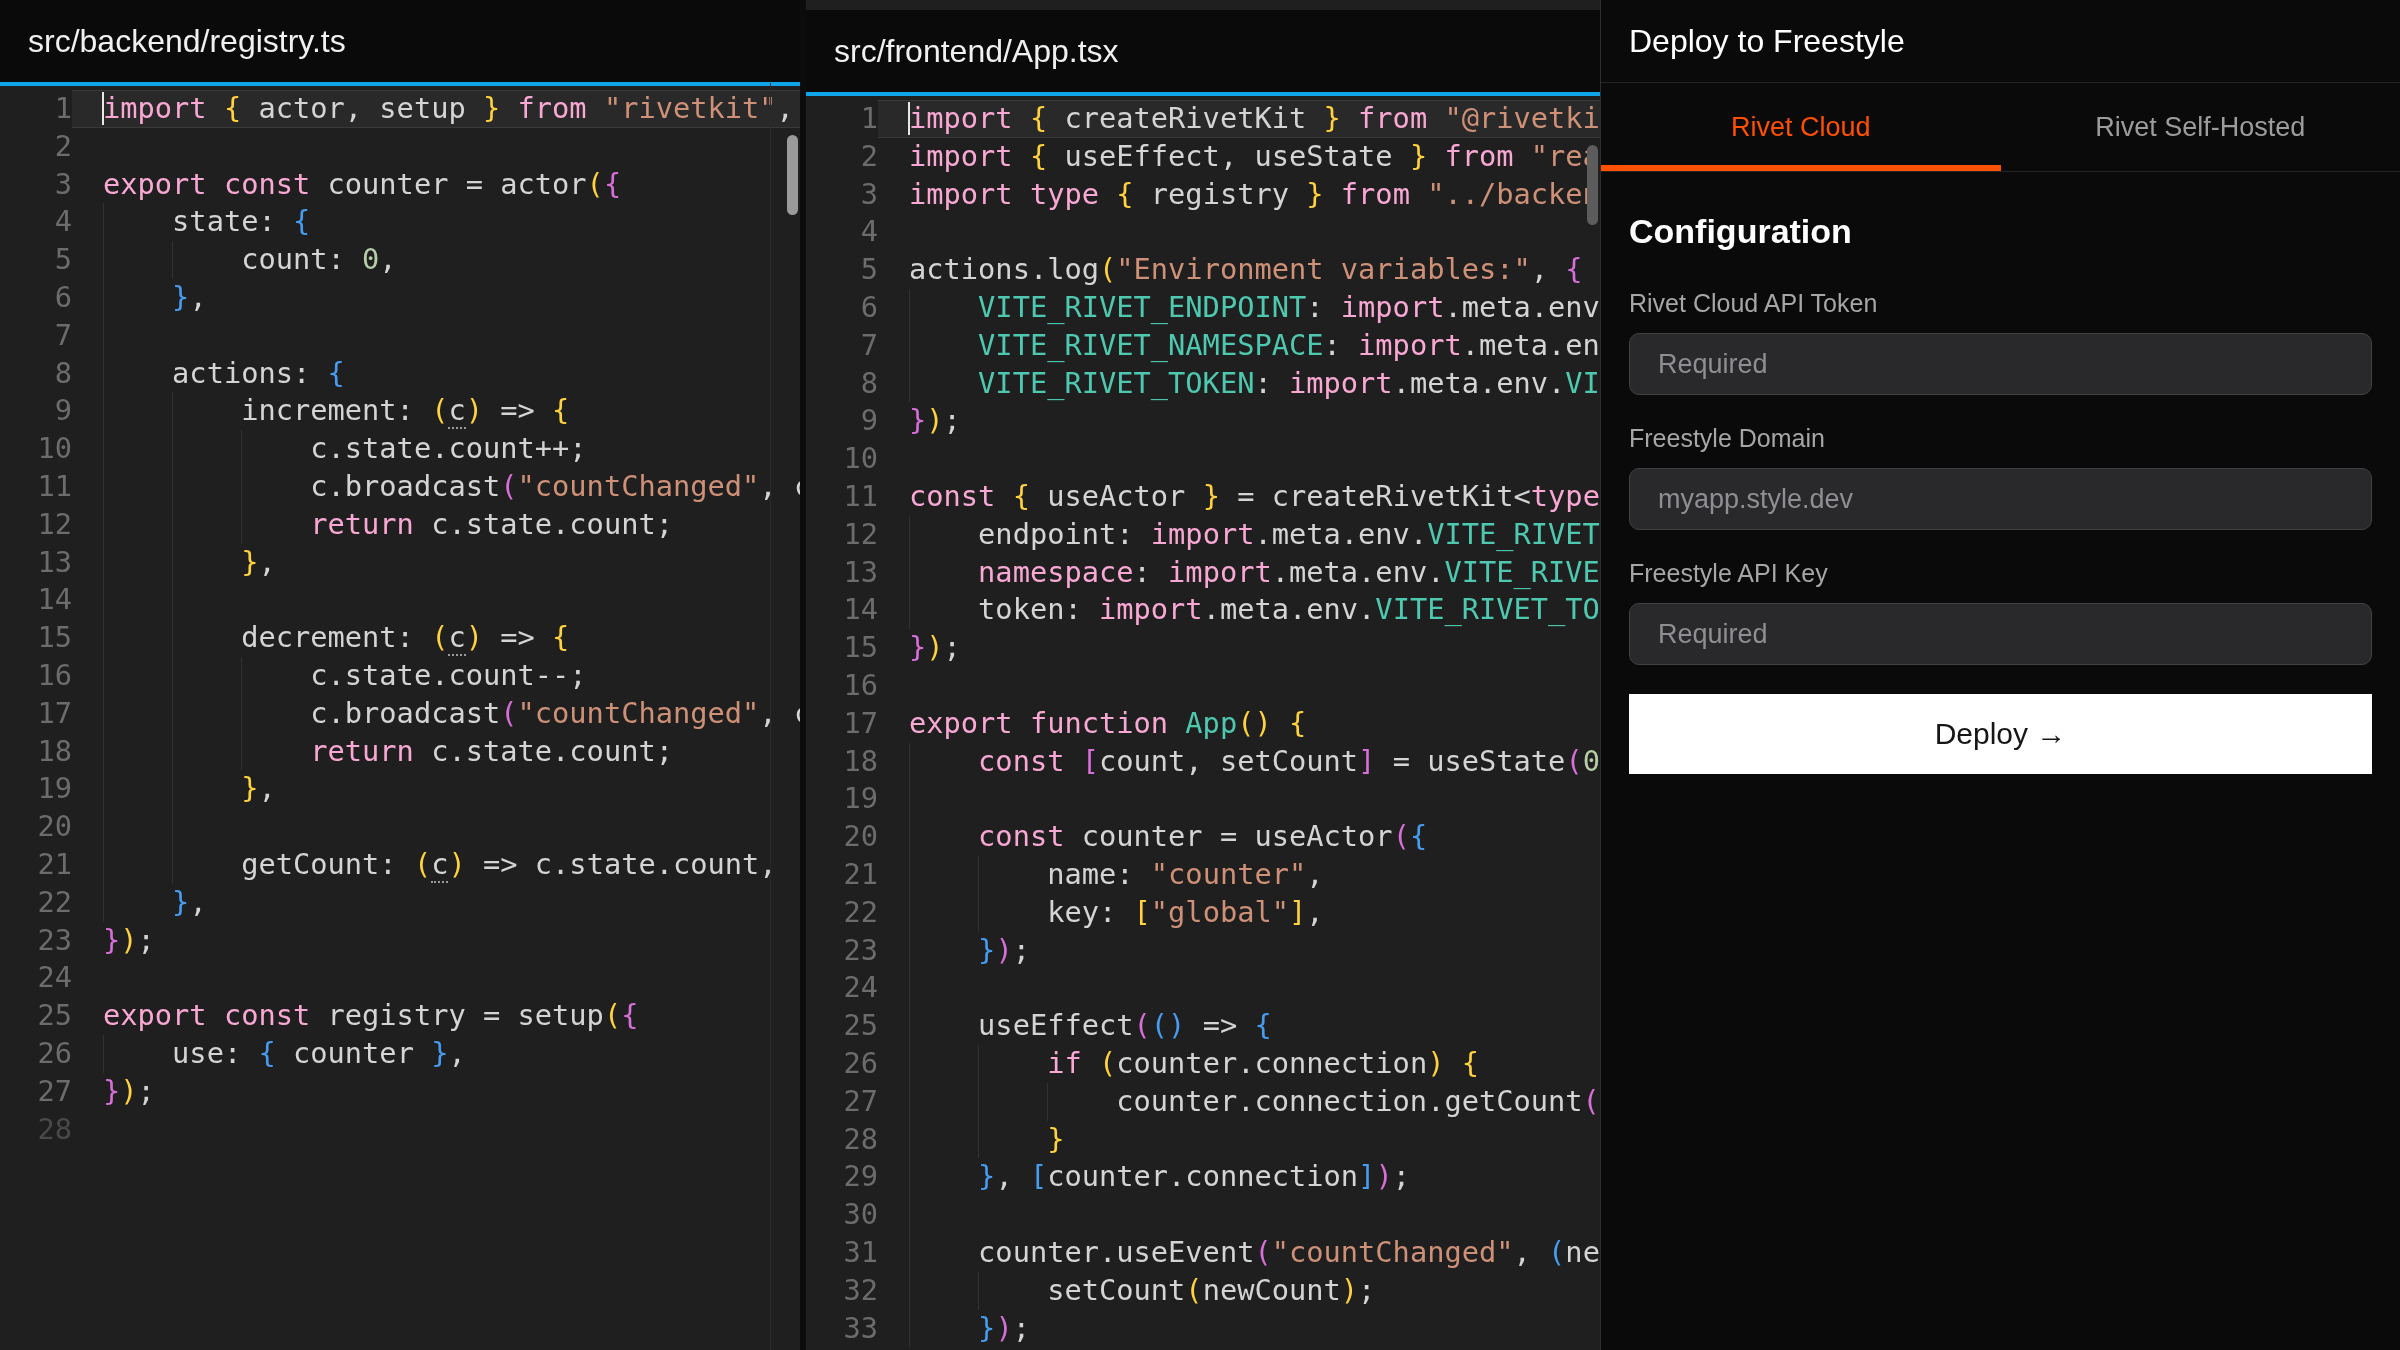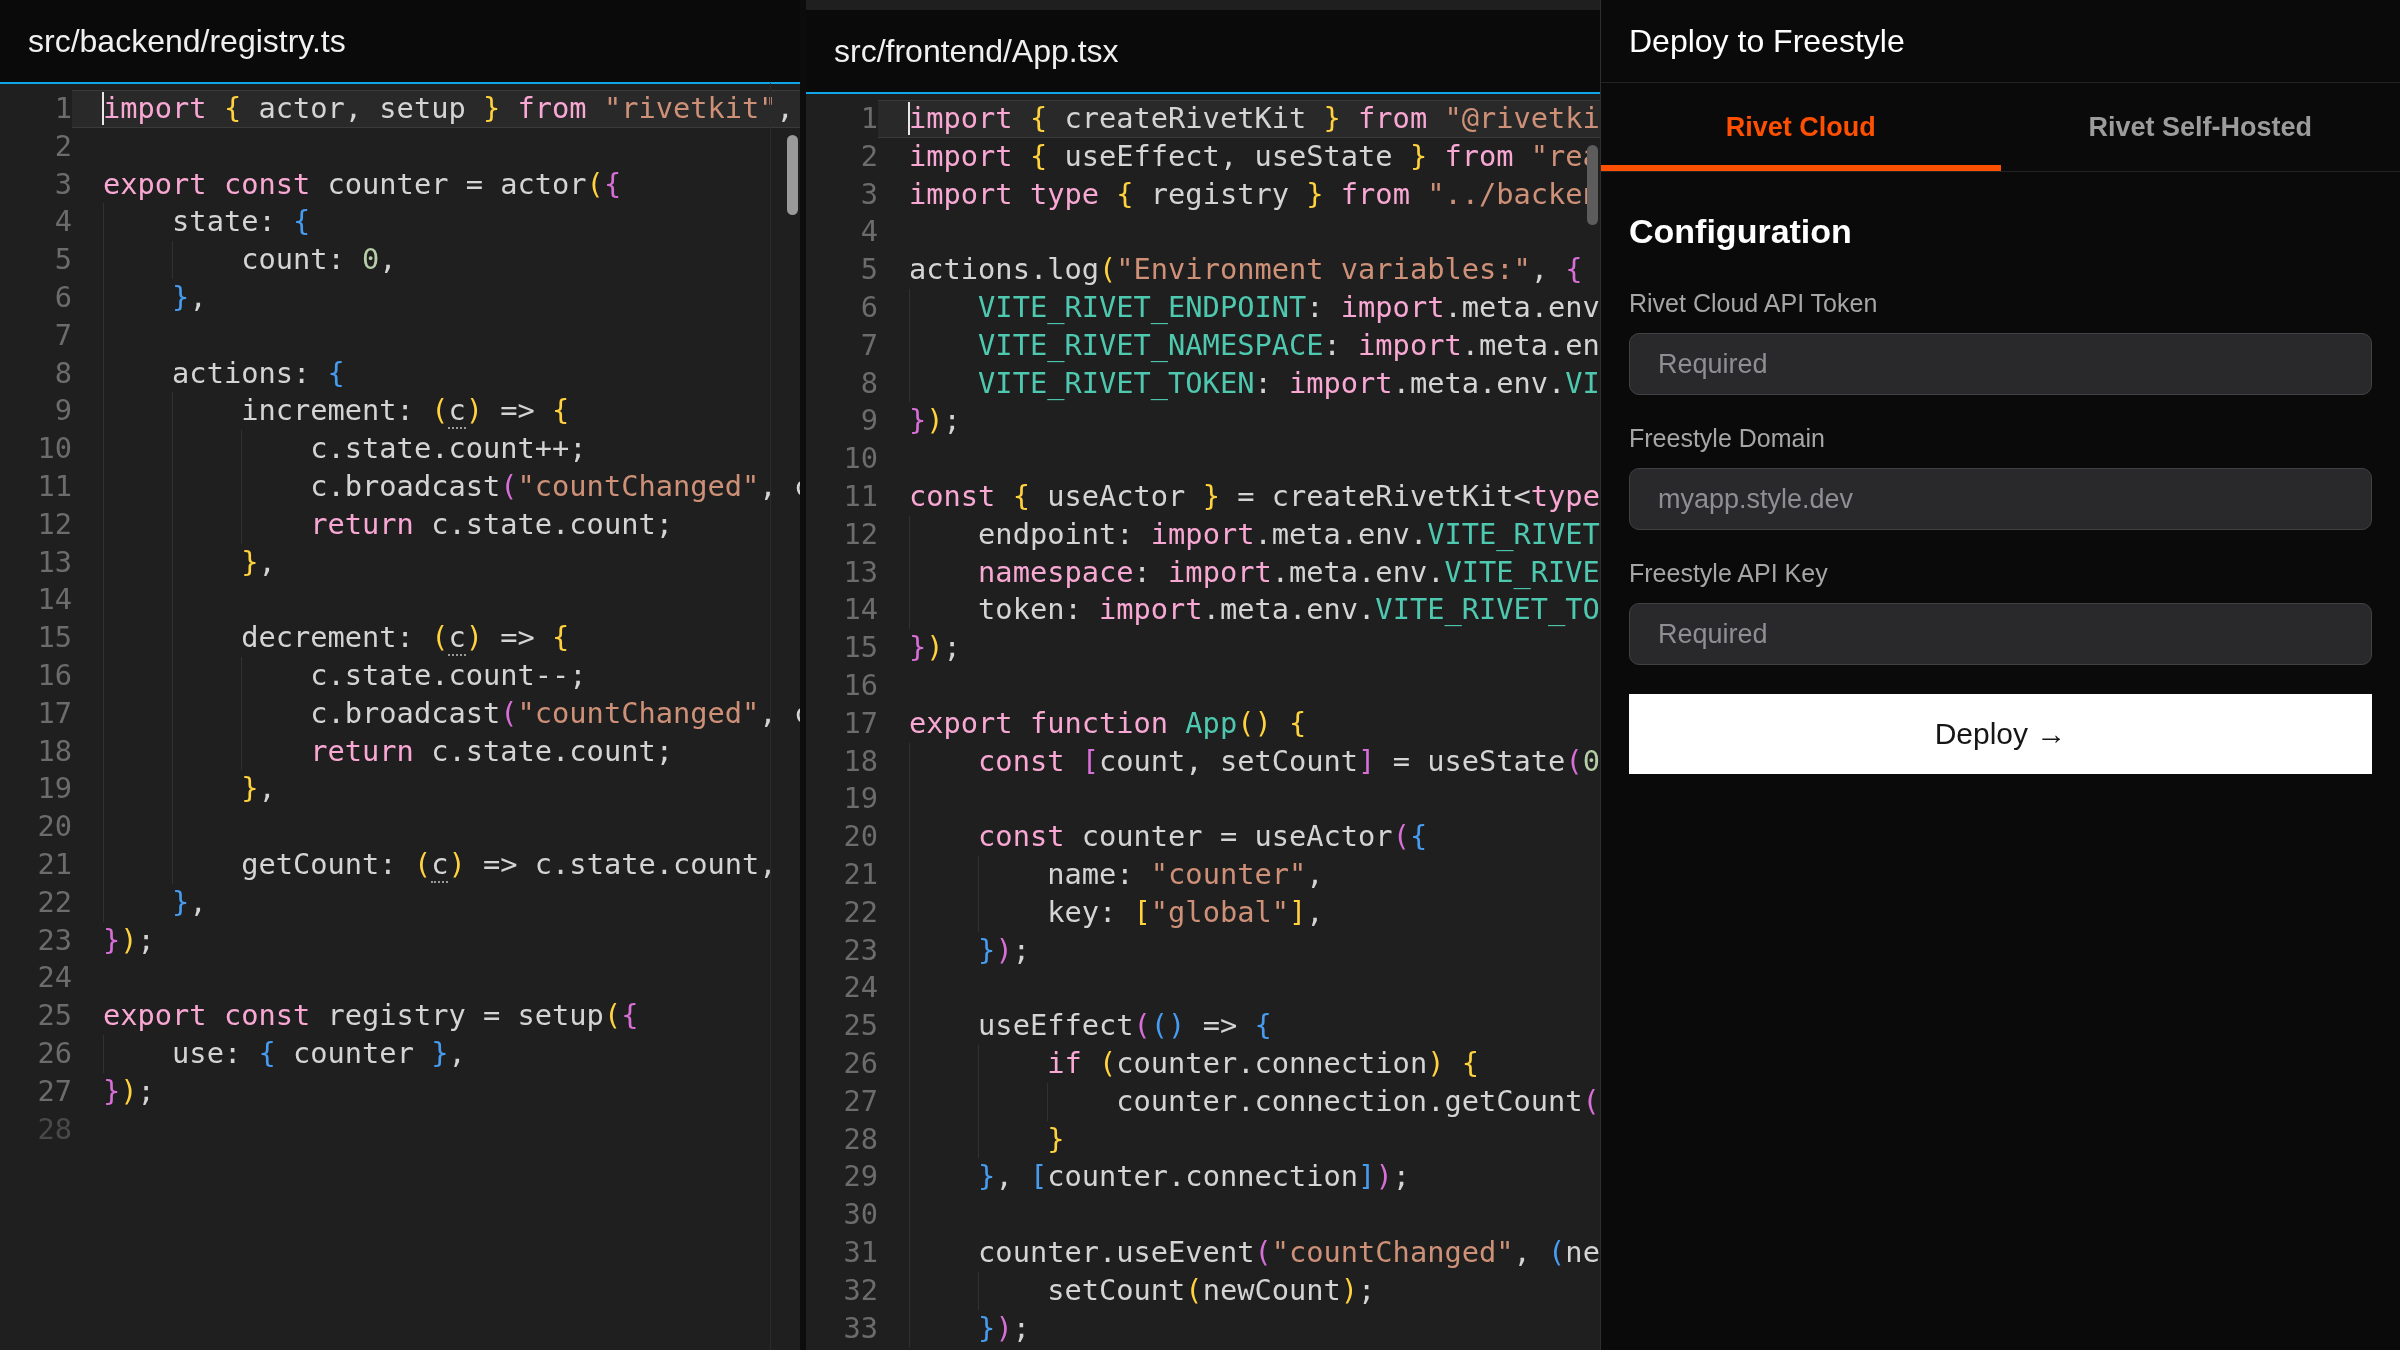--- a/index.html
+++ b/index.html
@@ -4,21 +4,21 @@
 <style>
   html,body{margin:0;padding:0;background:#1f1f1f;}
   #app{position:relative;width:2400px;height:1350px;overflow:hidden;background:#1f1f1f;
        font-family:"Liberation Sans",sans-serif;}
 
   
   .panel{position:absolute;top:0;bottom:0;overflow:hidden;background:#1f1f1f;}
   .panel.left{left:0;width:800px;}
   .panel.mid{left:806px;width:794px;margin-top:10px;}
   .divider{position:absolute;top:0;bottom:0;left:800px;width:6px;background:#0c0c0c;}
-  .phead{height:82px;background:#0a0a0a;border-bottom:2px solid #0ea5e9;display:flex;
+  .phead{height:82px;background:#0a0a0a;border-bottom:4px solid #0ea5e9;display:flex;
          align-items:center;padding-left:28px;font-size:32px;color:#f0f0f0;}
   .code{position:absolute;left:0;top:83px;right:0;bottom:0;padding-top:7px;
         font-family:"DejaVu Sans Mono",monospace;font-size:28.7px;overflow:hidden;}
   .cl{display:flex;height:37.8px;line-height:37.8px;white-space:pre;}
   .ln{flex:0 0 72px;text-align:right;color:#6c6c6c;}
   .ln.dim{color:#494949;}
   .lt{flex:1 1 auto;position:relative;padding-left:31px;color:#d4d4d4;overflow:hidden;}
   .cl.hl .lt{background:#292929;box-shadow:inset 0 1px 0 #3a3a3a,inset 0 -1px 0 #3a3a3a;}
   .ig{position:absolute;top:0;bottom:0;width:1px;background:#313131;}
   .caret{position:absolute;width:2px;height:33px;background:#e8e8e8;left:102px;top:92px;}
@@ -30,21 +30,21 @@
   
   .k{color:#f9a8d4}.w{color:#D4D4D4}.s{color:#CE9178}.n{color:#B5CEA8}.t{color:#4EC9B0}
   .y{color:#FFD23E}.p{color:#D86FD8}.b{color:#479CF0}
   .u{color:#D4D4D4;border-bottom:2px dotted #9a9a9a;}
 
   
   .deploy{position:absolute;top:0;bottom:0;left:1600px;width:800px;background:#0a0a0a;
           border-left:1px solid #2e2e2e;box-sizing:border-box;}
   .dhead{height:82px;border-bottom:1px solid #242424;display:flex;align-items:center;
          padding-left:28px;font-size:32px;color:#ffffff;}
-  .tabs{height:88px;border-bottom:1px solid #242424;display:flex;font-weight:bold;}
+  .tabs{height:88px;border-bottom:1px solid #242424;display:flex;}
   .tab{flex:1;display:flex;align-items:center;justify-content:center;font-size:27px;
        color:#9c9c9c;cursor:pointer;}
   .tab.active{color:#ff4f00;box-shadow:inset 0 -6px 0 #ff4f00;}
   .dbody{padding:40px 28px 0;}
   .cfg-title{font-size:34px;font-weight:bold;color:#ffffff;margin:0 0 38px;}
   .fld{margin-bottom:29px;}
   .fld label{display:block;font-size:25px;color:#a6a6a6;margin-bottom:15px;}
   .fld input{width:100%;height:62px;background:#29292b;border:1px solid #414144;
              border-radius:10px;color:#96969a;font-size:27px;padding:0 28px;
              box-sizing:border-box;outline:none;font-family:"Liberation Sans",sans-serif;}

